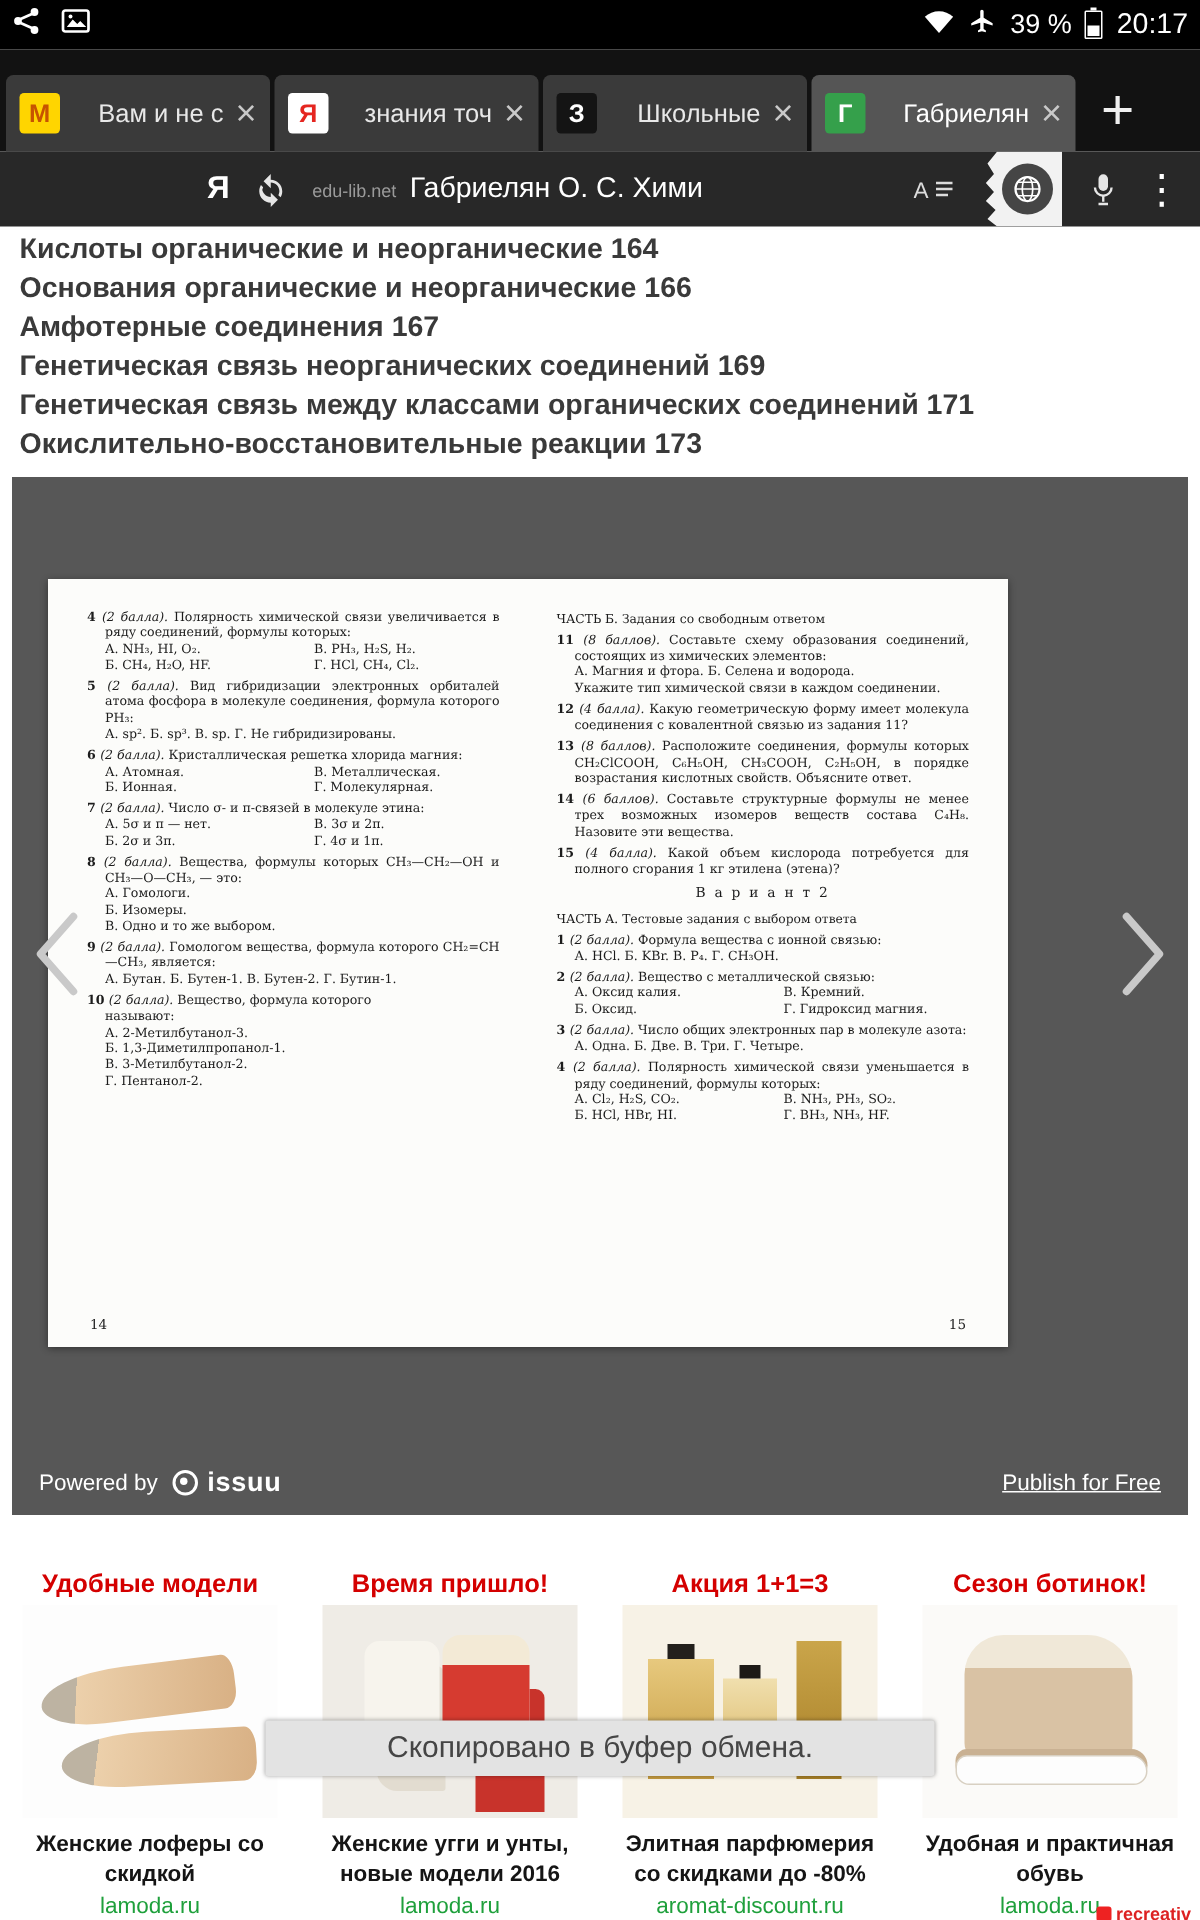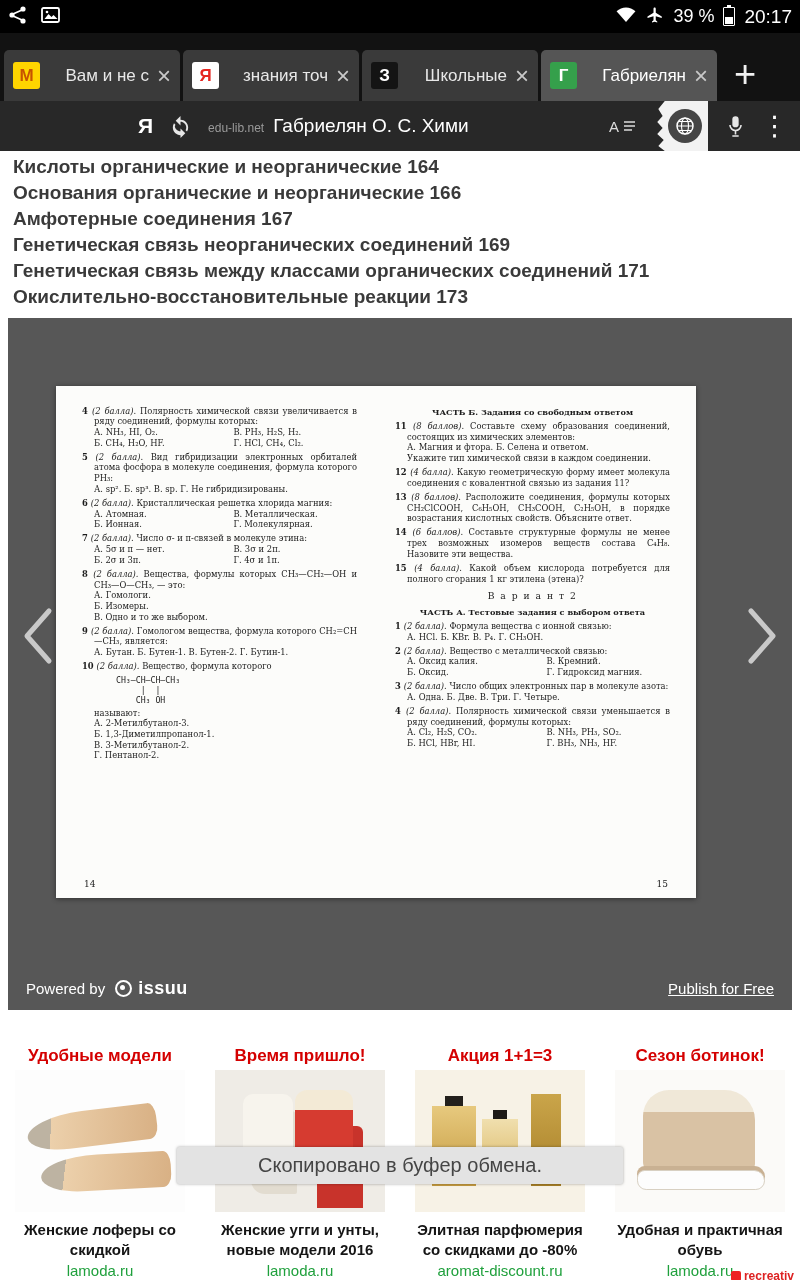--- a/index.html
+++ b/index.html
@@ -39,31 +39,31 @@
         clip-path:polygon(20% 0,100% 0,100% 100%,20% 100%,8% 90%,18% 78%,6% 66%,16% 54%,6% 42%,16% 30%,8% 16%);}
   .globe-circle{position:absolute;left:16px;top:8px;width:34px;height:34px;border-radius:50%;background:#454545;display:flex;align-items:center;justify-content:center;}
   .menu-dots{color:#fff;font-size:27px;line-height:27px;flex:none;}
 
   
   .toc{padding:3px 13px 4px;font-weight:bold;}
   .toc-line{font-size:19px;color:#3a3a3a;line-height:26px;white-space:nowrap;overflow:hidden;}
 
   
   .issuu{margin:4px 8px 0;height:692px;background:#575757;position:relative;}
-  .sheet{position:absolute;left:48px;top:68px;width:640px;height:512px;background:#fcfcfa;box-shadow:0 1px 5px rgba(0,0,0,.45);
+  .sheet{position:absolute;left:24px;top:68px;width:640px;height:512px;background:#fcfcfa;box-shadow:0 1px 5px rgba(0,0,0,.45);
          display:flex;padding:16px 26px 20px;gap:38px;}
   .doc-col{flex:1;overflow:hidden;font-family:"DejaVu Serif","Liberation Serif",serif;font-size:8.4px;line-height:1.27;color:#1c1c1c;}
   .doc-q{text-align:justify;margin-top:3.5px;padding-left:12px;text-indent:-12px;}
   .q-num{font-weight:bold;}
   .q-score{font-style:italic;}
   .doc-cont{text-align:justify;padding-left:12px;}
   .opt-row{display:flex;padding-left:12px;}
   .opt-row span:first-child{width:53%;flex:none;}
   .opt-line{padding-left:12px;}
-  .doc-header{font-weight:bold;text-align:center;margin:5px 0 2px;font-size:8.2px;}
+  .doc-header{font-weight:normal;margin:5px 0 2px;font-size:8.2px;}
   .doc-center{text-align:center;letter-spacing:1.5px;margin:6px 0 2px;font-size:9.2px;}
   .doc-formula{font-family:"DejaVu Sans Mono",monospace;font-size:8.2px;line-height:1.25;margin:3px 0 2px 34px;white-space:pre;}
   .pg-num{position:absolute;bottom:9px;font-size:9px;font-family:"DejaVu Serif",serif;color:#222;}
   .pg-num.left{left:28px;}
   .pg-num.right{right:28px;}
   .chev{position:absolute;top:288px;width:36px;height:60px;display:flex;align-items:center;justify-content:center;}
   .chev-left{left:12px;}
   .chev-right{right:12px;}
   .issuu-footer{position:absolute;bottom:0;left:0;right:0;height:44px;display:flex;align-items:center;padding:0 18px;color:#fff;font-size:15px;}
   .issuu-brand{display:flex;align-items:center;gap:6px;margin-left:10px;}
@@ -264,33 +264,30 @@
             <span>Б. 2σ и 3π.</span>
             <span>Г. 4σ и 1π.</span>
           </div>
           <p class="doc-q"><span class="q-num">8 </span><span class="q-score">(2 балла). </span>Вещества, формулы которых CH₃—CH₂—OH и CH₃—O—CH₃, — это:</p>
           <div class="opt-line">А. Гомологи.</div>
           <div class="opt-line">Б. Изомеры.</div>
           <div class="opt-line">В. Одно и то же выбором.</div>
           <p class="doc-q"><span class="q-num">9 </span><span class="q-score">(2 балла). </span>Гомологом вещества, формула которого CH₂=CH—CH₃, является:</p>
           <div class="opt-line">А. Бутан.  Б. Бутен-1.  В. Бутен-2.  Г. Бутин-1.</div>
           <p class="doc-q"><span class="q-num">10 </span><span class="q-score">(2 балла). </span>Вещество, формула которого</p>
-          <pre class="doc-formula">CH₃—CH—CH—CH₃
-     |  |
-    CH₃ OH</pre>
           <p class="doc-cont">называют:</p>
           <div class="opt-line">А. 2-Метилбутанол-3.</div>
           <div class="opt-line">Б. 1,3-Диметилпропанол-1.</div>
           <div class="opt-line">В. 3-Метилбутанол-2.</div>
           <div class="opt-line">Г. Пентанол-2.</div>
         </div>
       <div class="doc-col" id="page-right">
           <div class="doc-header">ЧАСТЬ Б. Задания со свободным ответом</div>
           <p class="doc-q"><span class="q-num">11 </span><span class="q-score">(8 баллов). </span>Составьте схему образования соединений, состоящих из химических элементов:</p>
-          <div class="opt-line">А. Магния и фтора.  Б. Селена и ответом.</div>
+          <div class="opt-line">А. Магния и фтора.  Б. Селена и водорода.</div>
           <p class="doc-cont">Укажите тип химической связи в каждом соединении.</p>
           <p class="doc-q"><span class="q-num">12 </span><span class="q-score">(4 балла). </span>Какую геометрическую форму имеет молекула соединения с ковалентной связью из задания 11?</p>
           <p class="doc-q"><span class="q-num">13 </span><span class="q-score">(8 баллов). </span>Расположите соединения, формулы которых CH₂ClCOOH, C₆H₅OH, CH₃COOH, C₂H₅OH, в порядке возрастания кислотных свойств. Объясните ответ.</p>
           <p class="doc-q"><span class="q-num">14 </span><span class="q-score">(6 баллов). </span>Составьте структурные формулы не менее трех возможных изомеров веществ состава C₄H₈. Назовите эти вещества.</p>
           <p class="doc-q"><span class="q-num">15 </span><span class="q-score">(4 балла). </span>Какой объем кислорода потребуется для полного сгорания 1 кг этилена (этена)?</p>
           <div class="doc-center">В а р и а н т  2</div>
           <div class="doc-header">ЧАСТЬ А. Тестовые задания с выбором ответа</div>
           <p class="doc-q"><span class="q-num">1 </span><span class="q-score">(2 балла). </span>Формула вещества с ионной связью:</p>
           <div class="opt-line">А. HCl.  Б. KBr.  В. P₄.  Г. CH₃OH.</div>
           <p class="doc-q"><span class="q-num">2 </span><span class="q-score">(2 балла). </span>Вещество с металлической связью:</p>

